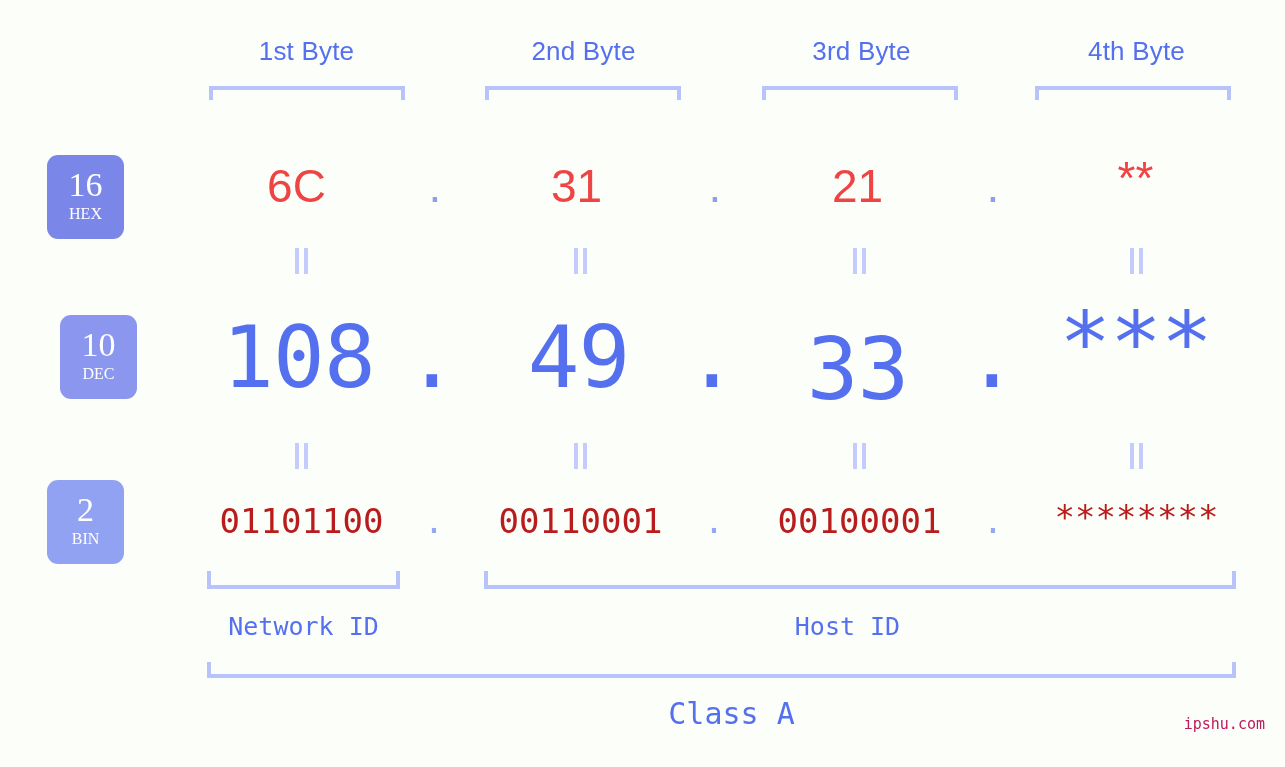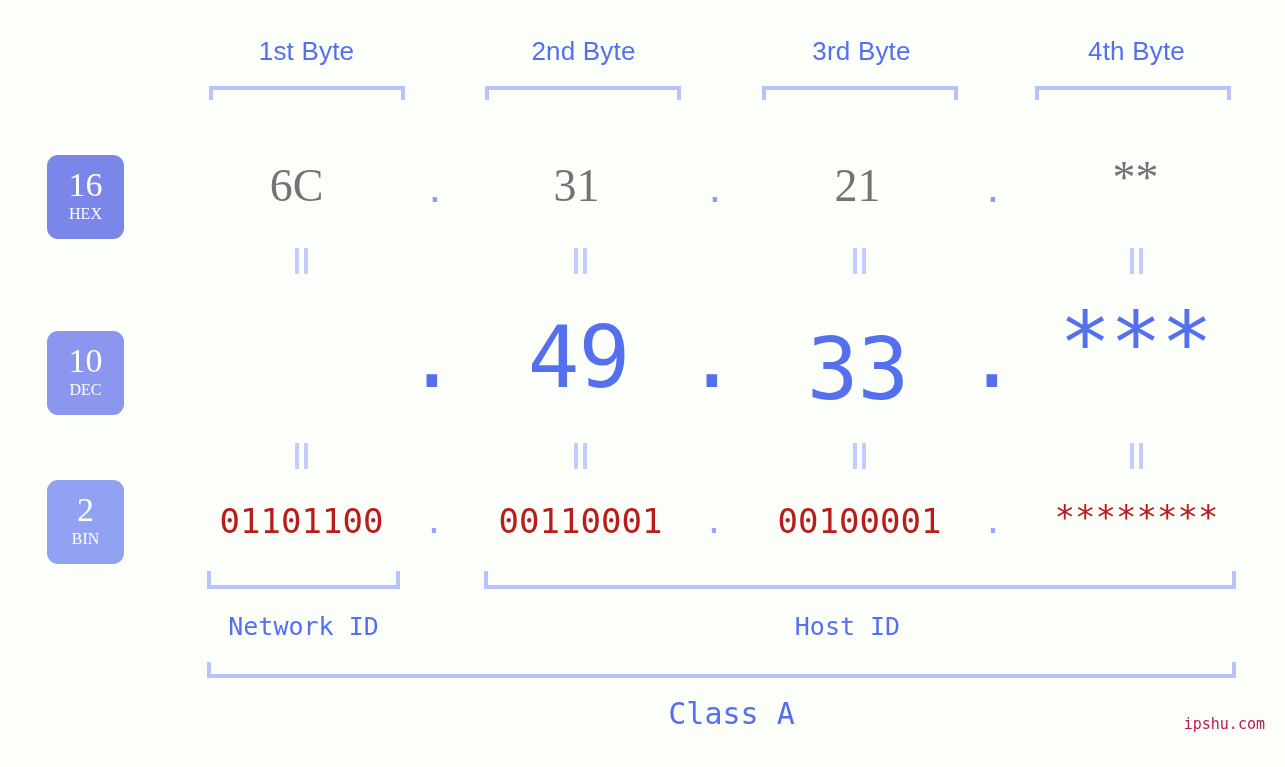--- a/index.html
+++ b/index.html
@@ -77,23 +77,23 @@
     line-height: 24px;
     font-weight: 400;
     text-align: right;
   }
   .badge-hex { background: #7b87e8; }
   .badge-dec { background: #8b97ee; }
   .badge-bin { background: #92a2f2; }
 
   
   .row-hex {
-    font-family: Liberation Serif, serif;
+    font-family: Liberation Sans, sans-serif;
     font-size: 46px;
-    color: #737373;
+    color: #ef4444;
     text-align: center;
     white-space: nowrap;
     line-height: 46px;
   }
   .row-dec {
     font-family: "DejaVu Sans Mono", monospace;
     font-size: 86px;
     color: #5570ef;
     text-align: center;
     white-space: nowrap;
@@ -212,25 +212,26 @@
   </div>
   <div class="abs eq" style="left:846px; top:246px;">
     <i></i>
       <i></i>
   </div>
   <div class="abs eq" style="left:1123px; top:246px;">
     <i></i>
       <i></i>
   </div>
 
-  <div class="abs badge badge-dec" style="left:47px; top:315px;margin-top:16px;">
+  <div class="abs badge badge-dec" style="left:60px; top:315px;">
     <span class="num">10</span>
     <span class="nm">DEC</span>
   </div>
 
+  <div class="abs row-dec" style="left:181px; top:314px; width:235px;">108</div>
   <div class="abs dot-dec" style="left:402px; top:314px; width:60px;">.</div>
 
   <div class="abs row-dec" style="left:461px; top:314px; width:235px;">49</div>
   <div class="abs dot-dec" style="left:682px; top:314px; width:60px;">.</div>
 
   <div class="abs row-dec" style="left:740px; top:326px; width:235px;">33</div>
   <div class="abs dot-dec" style="left:962px; top:314px; width:60px;">.</div>
 
   <div class="abs row-dec" style="left:1018px; top:300px; width:235px;">***</div>
 

